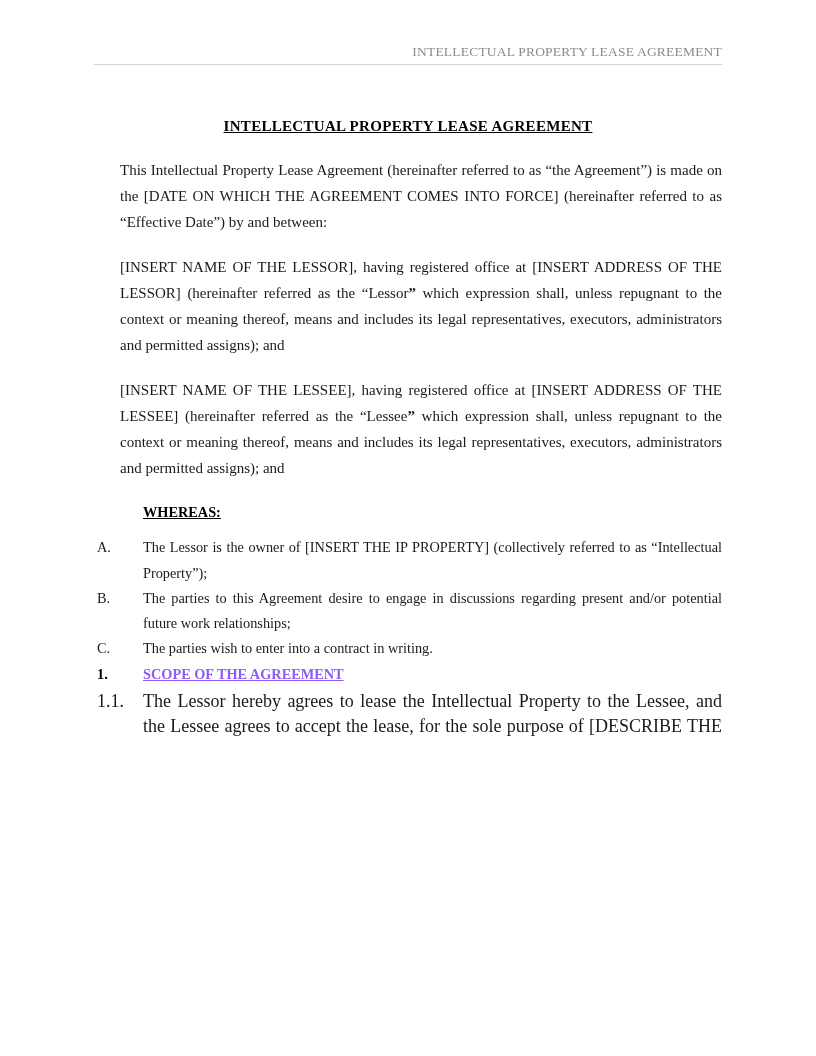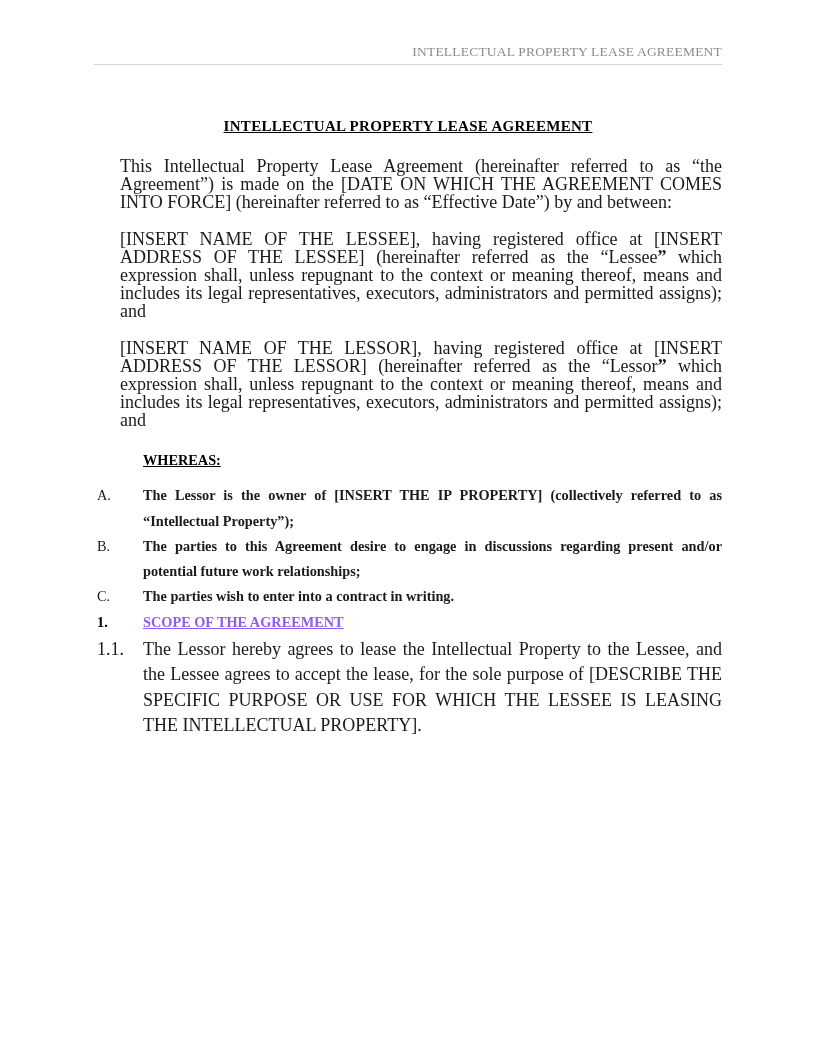--- a/index.html
+++ b/index.html
@@ -52,22 +52,22 @@
     margin: 0 0 22px 0;
     letter-spacing: 0.3px;
     color: #000;
   }
 
   
   p.para {
     margin: 0 0 19px 0;
     padding-left: 26px;
     text-align: justify;
-    font-size: 18px;
-    line-height: 18px;
+    font-size: 15px;
+    line-height: 26px;
     color: #1a1a1a;
   }
   p.para:last-child { margin-bottom: 0; }
 
   .bold-quote { font-weight: bold; }
 
   
   .whereas {
     margin: 12px 0 10px 0;
     padding-left: 49px;
@@ -88,21 +88,20 @@
   }
   .recital .marker {
     width: 49px;
     flex: 0 0 49px;
     padding-left: 3px;
     box-sizing: border-box;
   }
   .recital .rtext {
     flex: 1 1 auto;
     text-align: justify;
-    font-weight: bold;
   }
 
   
   .now-therefore {
     margin: 19px 0 19px 0;
     padding-left: 26px;
     text-align: justify;
     font-weight: bold;
     font-size: 14.3px;
     line-height: 25.3px;
@@ -173,23 +172,23 @@
   <div class="page-header">
     <span class="header-text">INTELLECTUAL PROPERTY LEASE AGREEMENT</span>
   </div>
 
   <div class="body-area">
 
     <div class="doc-title">INTELLECTUAL  PROPERTY LEASE AGREEMENT</div>
 
     <p class="para">This Intellectual Property Lease Agreement (hereinafter referred to as “the Agreement”) is made on the [DATE ON WHICH THE AGREEMENT COMES INTO FORCE] (hereinafter referred to as “Effective Date”) by and between:</p>
 
+    <p class="para"><span>[INSERT NAME OF THE LESSOR],  having registered office at [INSERT ADDRESS OF THE LESSOR] (hereinafter referred as the “Lessor</span><span class="bold-quote">”</span><span> which expression shall, unless repugnant to the context or meaning thereof, means and includes its legal representatives, executors, administrators and permitted assigns); and</span></p>
+
     <p class="para"><span>[INSERT NAME OF THE LESSEE],  having registered office at [INSERT ADDRESS OF THE LESSEE] (hereinafter referred as the “Lessee</span><span class="bold-quote">”</span><span> which expression shall, unless repugnant to the context or meaning thereof, means and includes its legal representatives, executors, administrators and permitted assigns); and</span></p>
-
-    <p class="para"><span>[INSERT NAME OF THE LESSOR],  having registered office at [INSERT ADDRESS OF THE LESSOR] (hereinafter referred as the “Lessor</span><span class="bold-quote">”</span><span> which expression shall, unless repugnant to the context or meaning thereof, means and includes its legal representatives, executors, administrators and permitted assigns); and</span></p>
 
 
     <div class="whereas">WHEREAS:</div>
 
     <div class="recital">
       <span class="marker">A.</span>
       <span class="rtext">The Lessor is the owner of [INSERT THE IP PROPERTY] (collectively referred to as “Intellectual Property”);</span>
     </div>
 
     <div class="recital">

